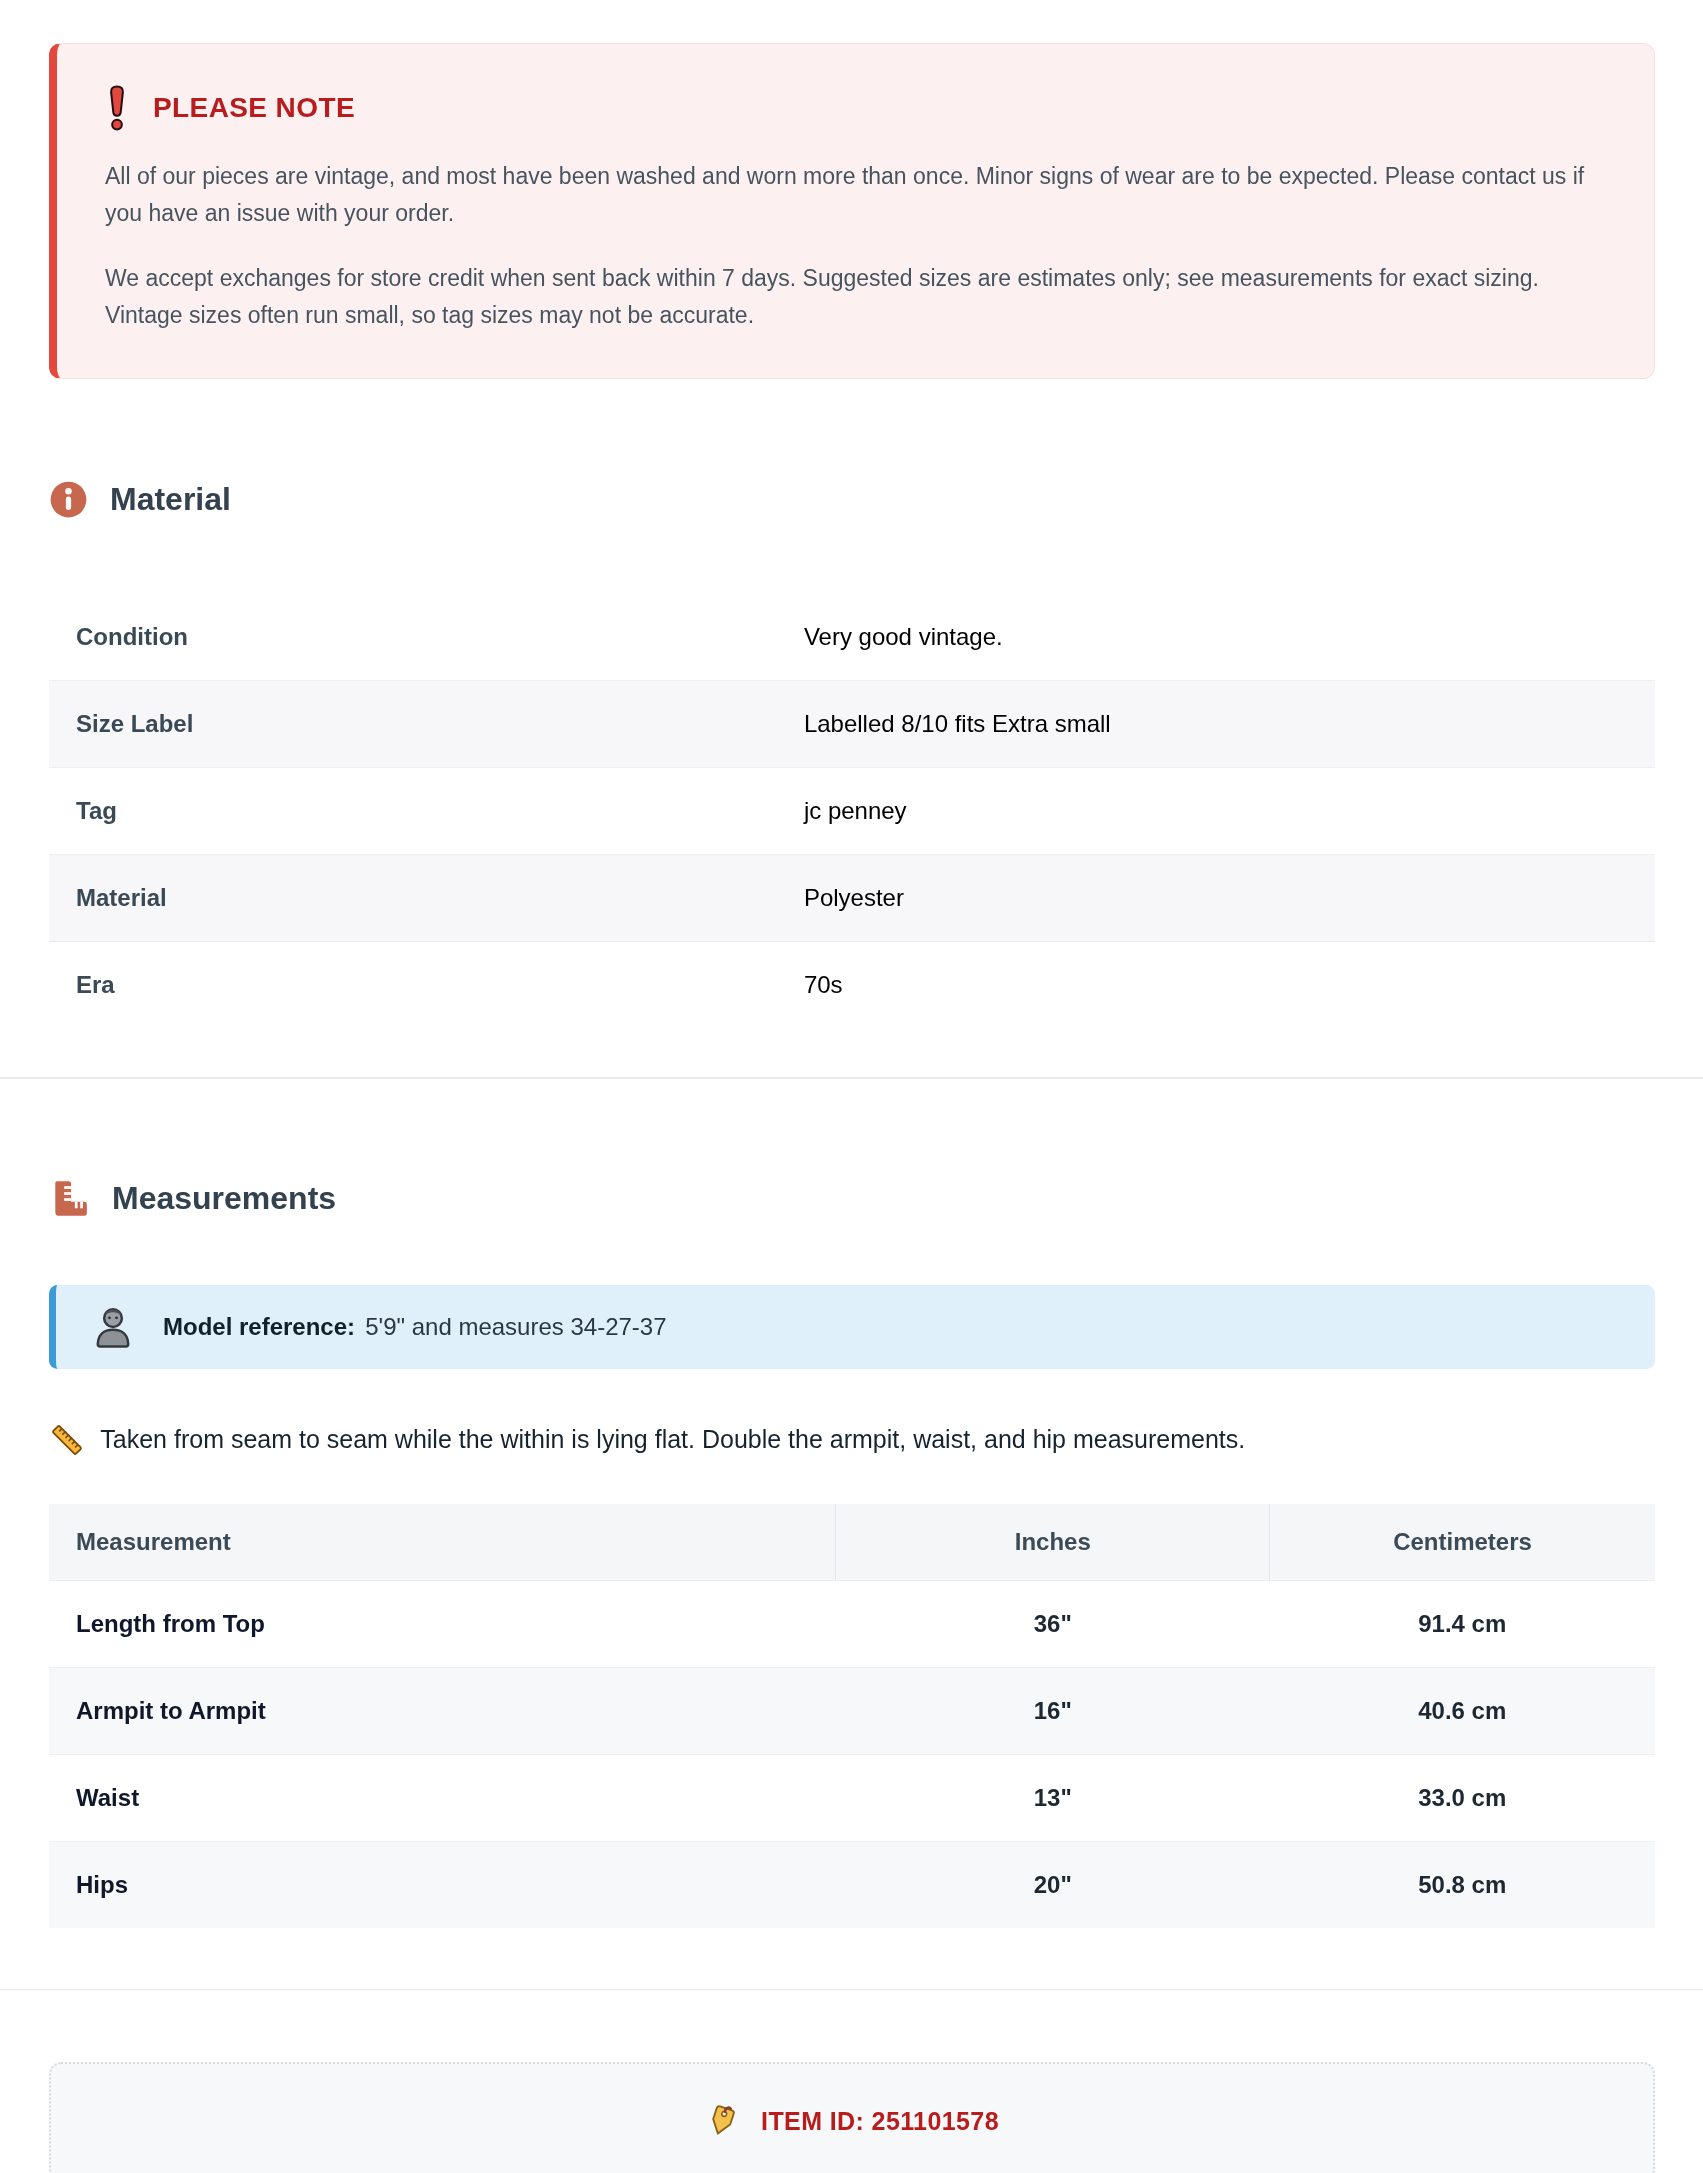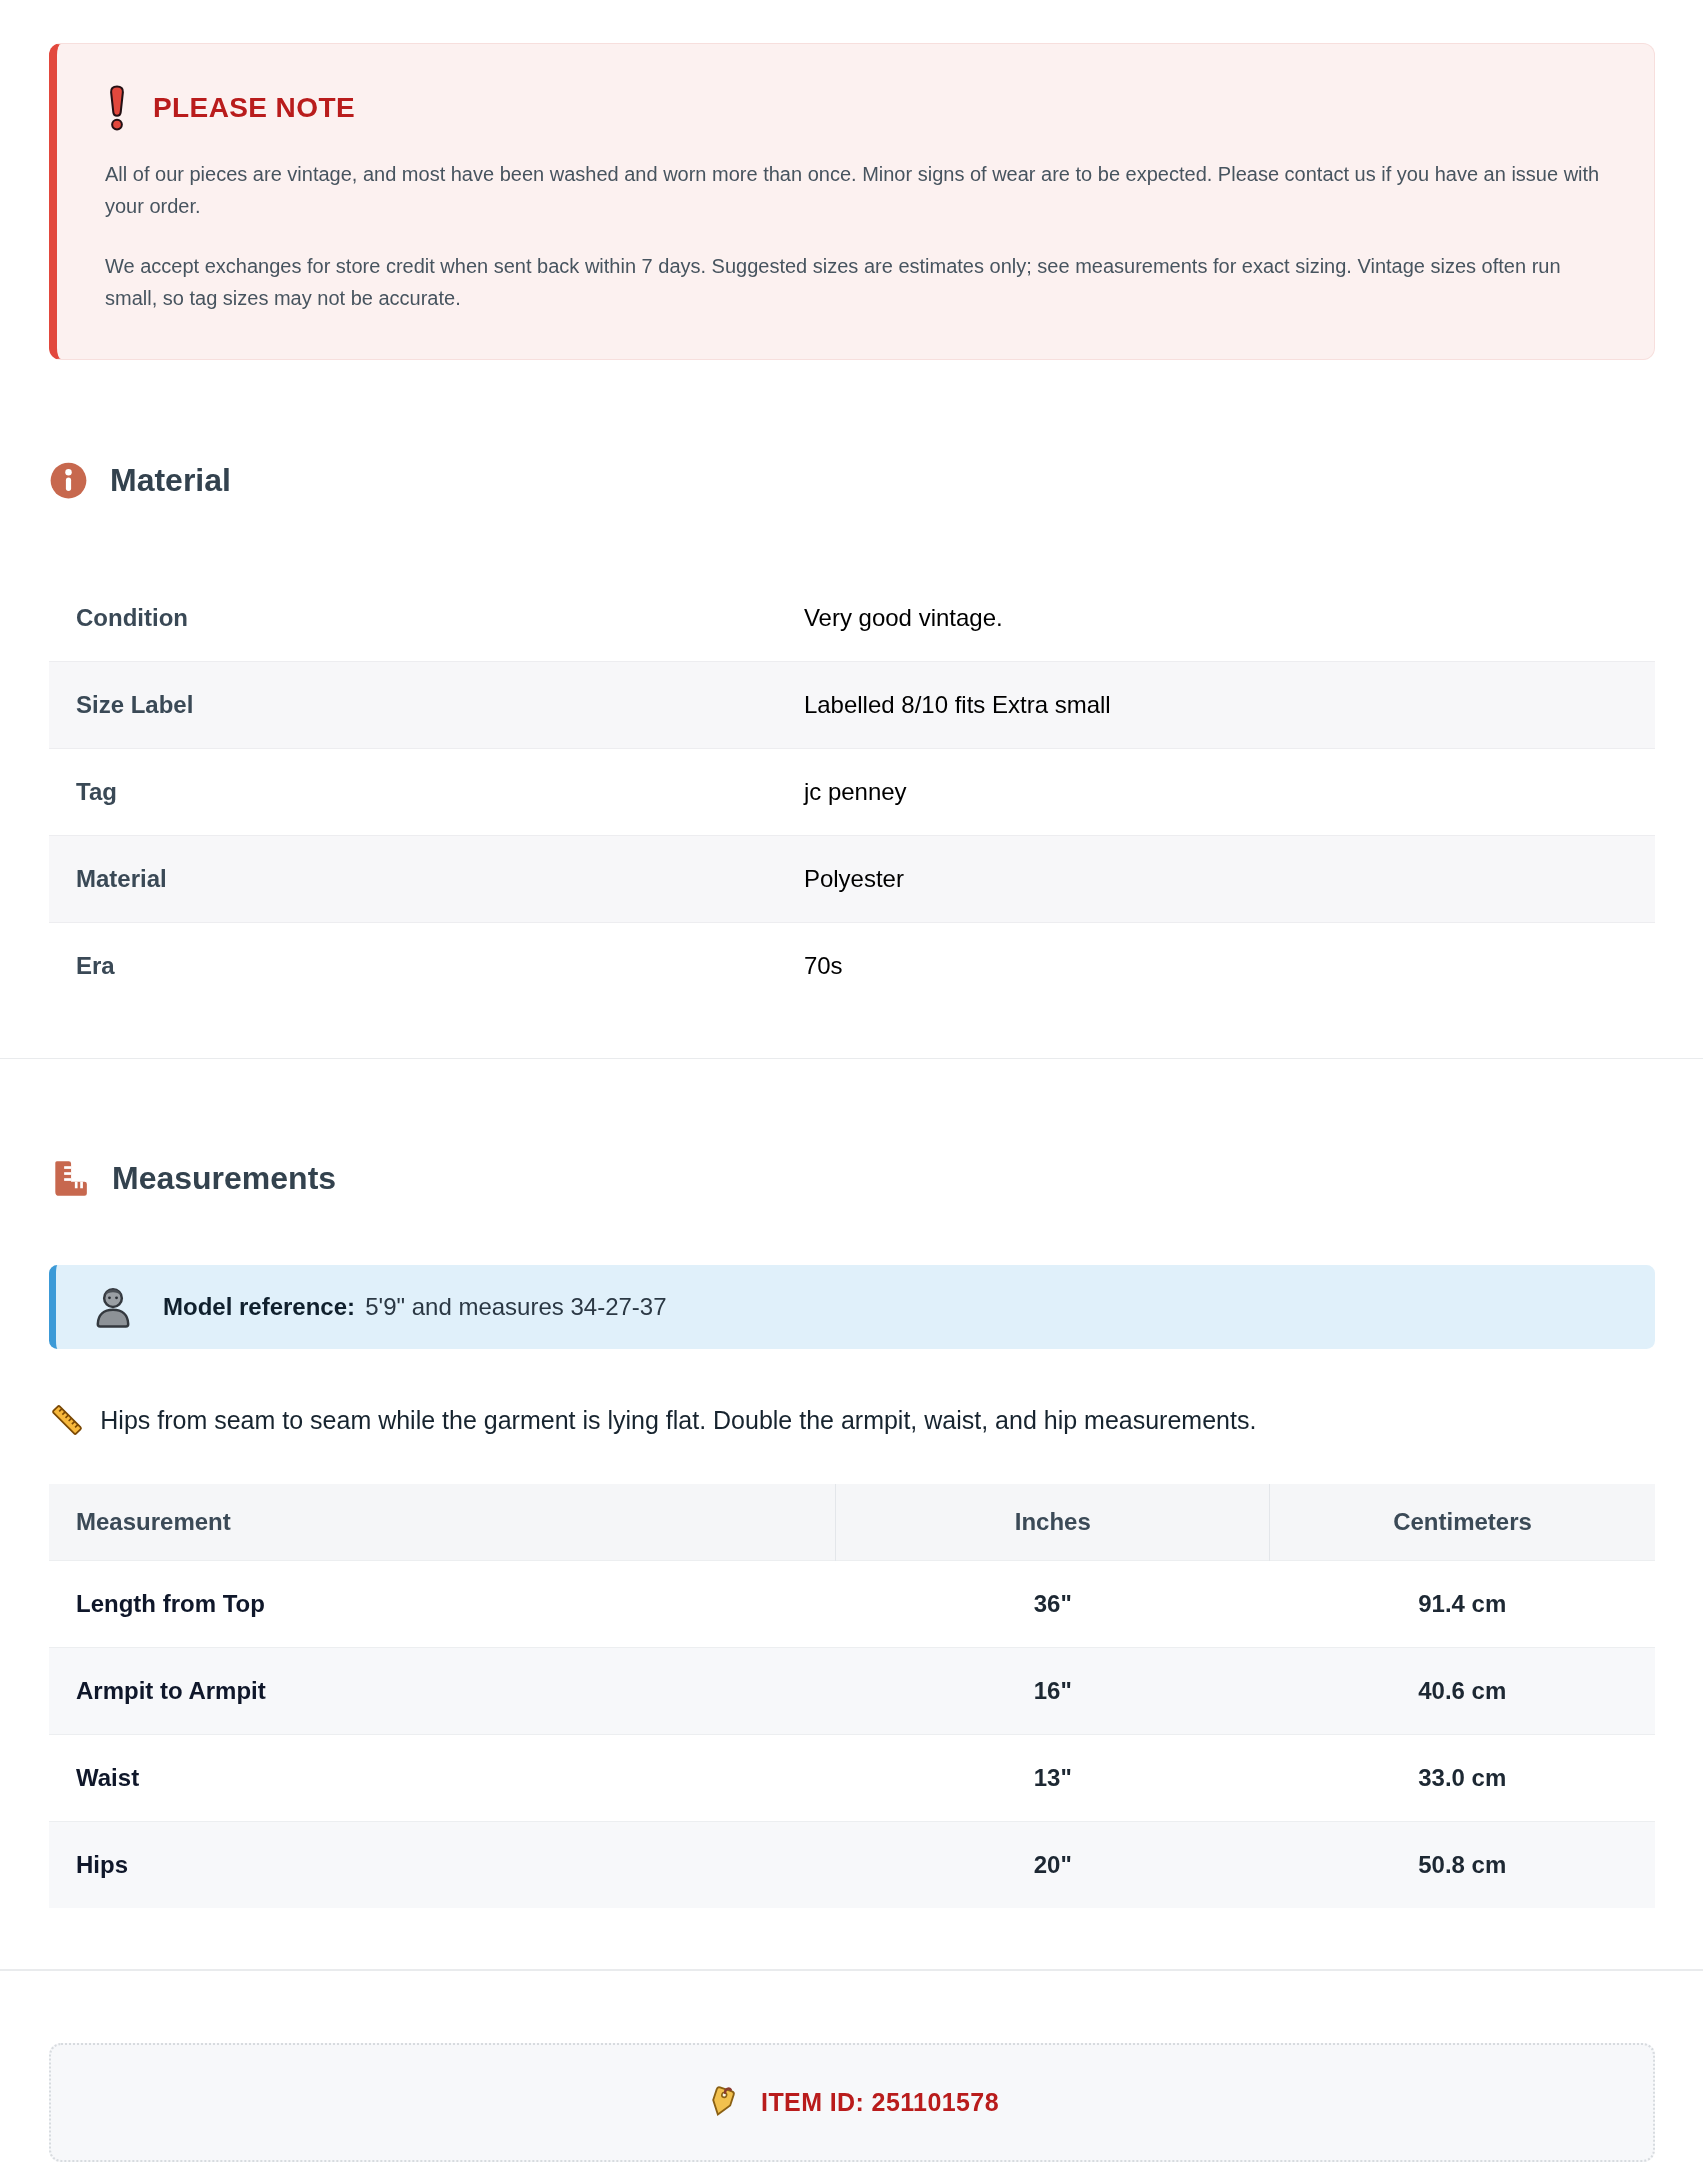--- a/index.html
+++ b/index.html
@@ -18,21 +18,21 @@
     border:1.7px solid #f7dfdd;
     border-left:8.5px solid #e2483d;
     border-radius:12px;
     padding:41px 43px 44px 48px;
   }
   .alert-title-row { display:flex; align-items:center; gap:24px; }
   .alert-title {
     color:#b91c1c; font-size:28px; font-weight:bold; letter-spacing:0.4px;
   }
   .alert p {
-    margin-top:27px; font-size:20px; line-height:1.62; color:#47545f;
+    margin-top:27px; font-size:23px; line-height:1.62; color:#47545f;
   }
 
   
   .section-heading {
     display:flex; align-items:center; gap:22px;
     font-size:32px; font-weight:600; color:#33424e;
   }
   .details-heading { margin-top:101px; }
   .meas-heading { margin-top:99px; }
 
@@ -195,21 +195,21 @@
 
     <div class="note-row">
       <span class="icon">
         <svg width="36" height="36" viewBox="0 0 28 28">
           <g transform="rotate(45 14 14)">
             <rect x="1.5" y="10.5" width="25" height="7" rx="1.2" fill="#f7b83c" stroke="#7c4a05" stroke-width="1.4"></rect>
             <path d="M5 10.5 v3.1 M8.5 10.5 v3.1 M12 10.5 v3.1 M15.5 10.5 v3.1 M19 10.5 v3.1 M22.5 10.5 v3.1" stroke="#7c4a05" stroke-width="1.3"></path>
           </g>
         </svg>
       </span>
-      <span>Hips from seam to seam while the garment is lying flat. Double the armpit, waist, and hip measurements.</span>
+      <span>Taken from seam to seam while the within is lying flat. Double the armpit, waist, and hip measurements.</span>
     </div>
 
     <table class="m-table">
       <thead>
         <tr>
           <th>Measurement</th>
           <th>Inches</th>
           <th>Centimeters</th>
         </tr>
       </thead>

